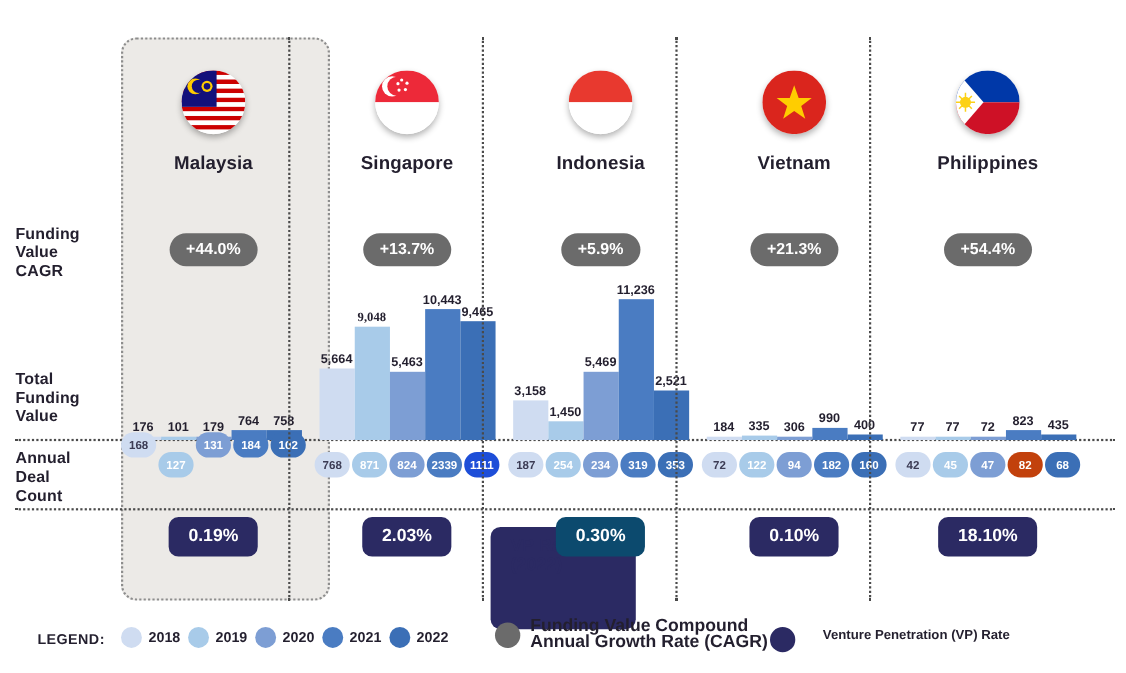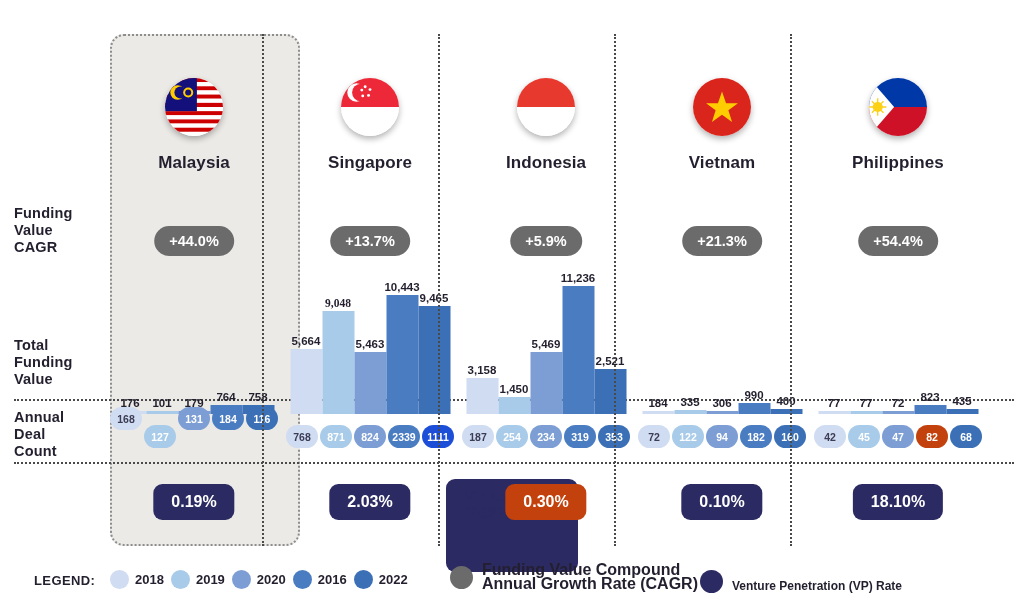--- a/index.html
+++ b/index.html
@@ -38,21 +38,21 @@
 
   
   .rowlabel{
     position:absolute;left:14px;width:96px;
     font-weight:bold;font-size:14.5px;line-height:17px;
     letter-spacing:.2px;color:#231f2e;
   }
   .rowlabel.vp{color:#2b2a63;}
 
   
-  .col{position:absolute;top:48px;width:168px;height:512px;}
+  .col{position:absolute;top:34px;width:168px;height:512px;}
 
   .flag{
     position:absolute;left:50%;transform:translateX(-50%);
     top:30px;width:58px;height:58px;border-radius:50%;
     overflow:hidden;background:#fff;
     box-shadow:0 3px 6px rgba(0,0,0,.30);
   }
   .flag .fi{position:absolute;inset:0;}
 
   .cname{
@@ -120,21 +120,21 @@
     position:absolute;left:34px;top:15px;
     font-weight:bold;font-size:13px;letter-spacing:.4px;color:#231f2e;
   }
   .yearlist{position:absolute;left:110px;top:12px;display:flex;align-items:center;gap:7px;}
   .yr{display:flex;align-items:center;gap:6px;}
   .dot{width:19px;height:19px;border-radius:50%;display:block;}
   .yr span.lbl{font-size:13px;font-weight:bold;color:#231f2e;}
 
   .leg2{position:absolute;left:450px;top:5px;display:flex;align-items:center;gap:9px;}
   .leg2 .txt{font-size:16px;font-weight:bold;line-height:14px;color:#231f2e;}
-  .leg3{position:absolute;left:700px;top:12px;display:flex;align-items:flex-end;gap:9px;}
+  .leg3{position:absolute;left:700px;top:12px;display:flex;align-items:flex-start;gap:25px;}
   .leg3 .txt{font-size:12px;font-weight:bold;color:#231f2e;}
   .dot-big{width:23px;height:23px;border-radius:50%;flex:0 0 auto;}
 </style>
 </head>
 <body>
 
 <div id="stage">
 
   <div class="highlight-panel"></div>
 
@@ -195,21 +195,21 @@
               <div class="barval" style="bottom: 9px;">758</div>
               <div class="bar" style="height: 9px; background: rgb(59, 111, 182);"></div>
             </div>
           </div>
         </div>
         <div class="pills">
           <div class="pill" style="background: rgb(207, 220, 241); color: rgb(60, 60, 85);">168</div>
           <div class="pill" style="background: rgb(168, 203, 233); color: rgb(255, 255, 255); margin-top: 18px;">127</div>
           <div class="pill" style="background: rgb(125, 158, 212); color: rgb(255, 255, 255);">131</div>
           <div class="pill" style="background: rgb(74, 124, 194); color: rgb(255, 255, 255);">184</div>
-          <div class="pill" style="background: rgb(59, 111, 182); color: rgb(255, 255, 255);">116</div>
+          <div class="pill" style="background: rgb(59, 111, 182); color: rgb(255, 255, 255);">102</div>
         </div>
         <div class="vp" style="background: rgb(43, 42, 99);">0.19%</div>
       </div>
       <div class="col" style="left: 286px;">
         <div class="flag">
           <div class="fi"><svg viewBox="0 0 60 60" width="100%" height="100%">
       <rect width="60" height="30" fill="#ed2939"></rect>
               <rect y="30" width="60" height="30" fill="#fff"></rect>
       <circle cx="16" cy="15" r="9.5" fill="#fff"></circle>
               <circle cx="20.5" cy="15" r="9" fill="#ed2939"></circle>
@@ -290,21 +290,21 @@
             </div>
           </div>
         </div>
         <div class="pills">
           <div class="pill" style="background: rgb(207, 220, 241); color: rgb(60, 60, 85);">187</div>
           <div class="pill" style="background: rgb(168, 203, 233); color: rgb(255, 255, 255);">254</div>
           <div class="pill" style="background: rgb(125, 158, 212); color: rgb(255, 255, 255);">234</div>
           <div class="pill" style="background: rgb(74, 124, 194); color: rgb(255, 255, 255);">319</div>
           <div class="pill" style="background: rgb(59, 111, 182); color: rgb(255, 255, 255);">353</div>
         </div>
-        <div class="vp" style="background: #c2410c;">0.30%</div>
+        <div class="vp" style="background: #0c4a6e;">0.30%</div>
       </div>
       <div class="col" style="left: 638px;">
         <div class="flag">
           <div class="fi"><svg viewBox="0 0 60 60" width="100%" height="100%">
       <rect width="60" height="60" fill="#da251d"></rect>
       <polygon fill="#ffcd00" points="30,14 34.2,26 46.5,26 36.6,33.4 40.4,45.5 30,38.1 19.6,45.5 23.4,33.4 13.5,26 25.8,26"></polygon>
             </svg></div>
         </div>
         <div class="cname">Vietnam</div>
         <div class="cagr" style="background: rgb(107, 107, 107);">+21.3%</div>
@@ -403,21 +403,21 @@
         <div class="yr">
           <span class="dot" style="background: rgb(168, 203, 233);"></span>
           <span class="lbl">2019</span>
         </div>
         <div class="yr">
           <span class="dot" style="background: rgb(125, 158, 212);"></span>
           <span class="lbl">2020</span>
         </div>
         <div class="yr">
           <span class="dot" style="background: rgb(74, 124, 194);"></span>
-          <span class="lbl">2016</span>
+          <span class="lbl">2021</span>
         </div>
         <div class="yr">
           <span class="dot" style="background: rgb(59, 111, 182);"></span>
           <span class="lbl">2022</span>
         </div>
       </div>
     <div class="leg2">
       <span class="dot-big" id="cagrdot" style="background: rgb(107, 107, 107);"></span>
       <span class="txt" id="cagrtxt">Funding Value Compound<br>Annual Growth Rate (CAGR)</span>
     </div>

